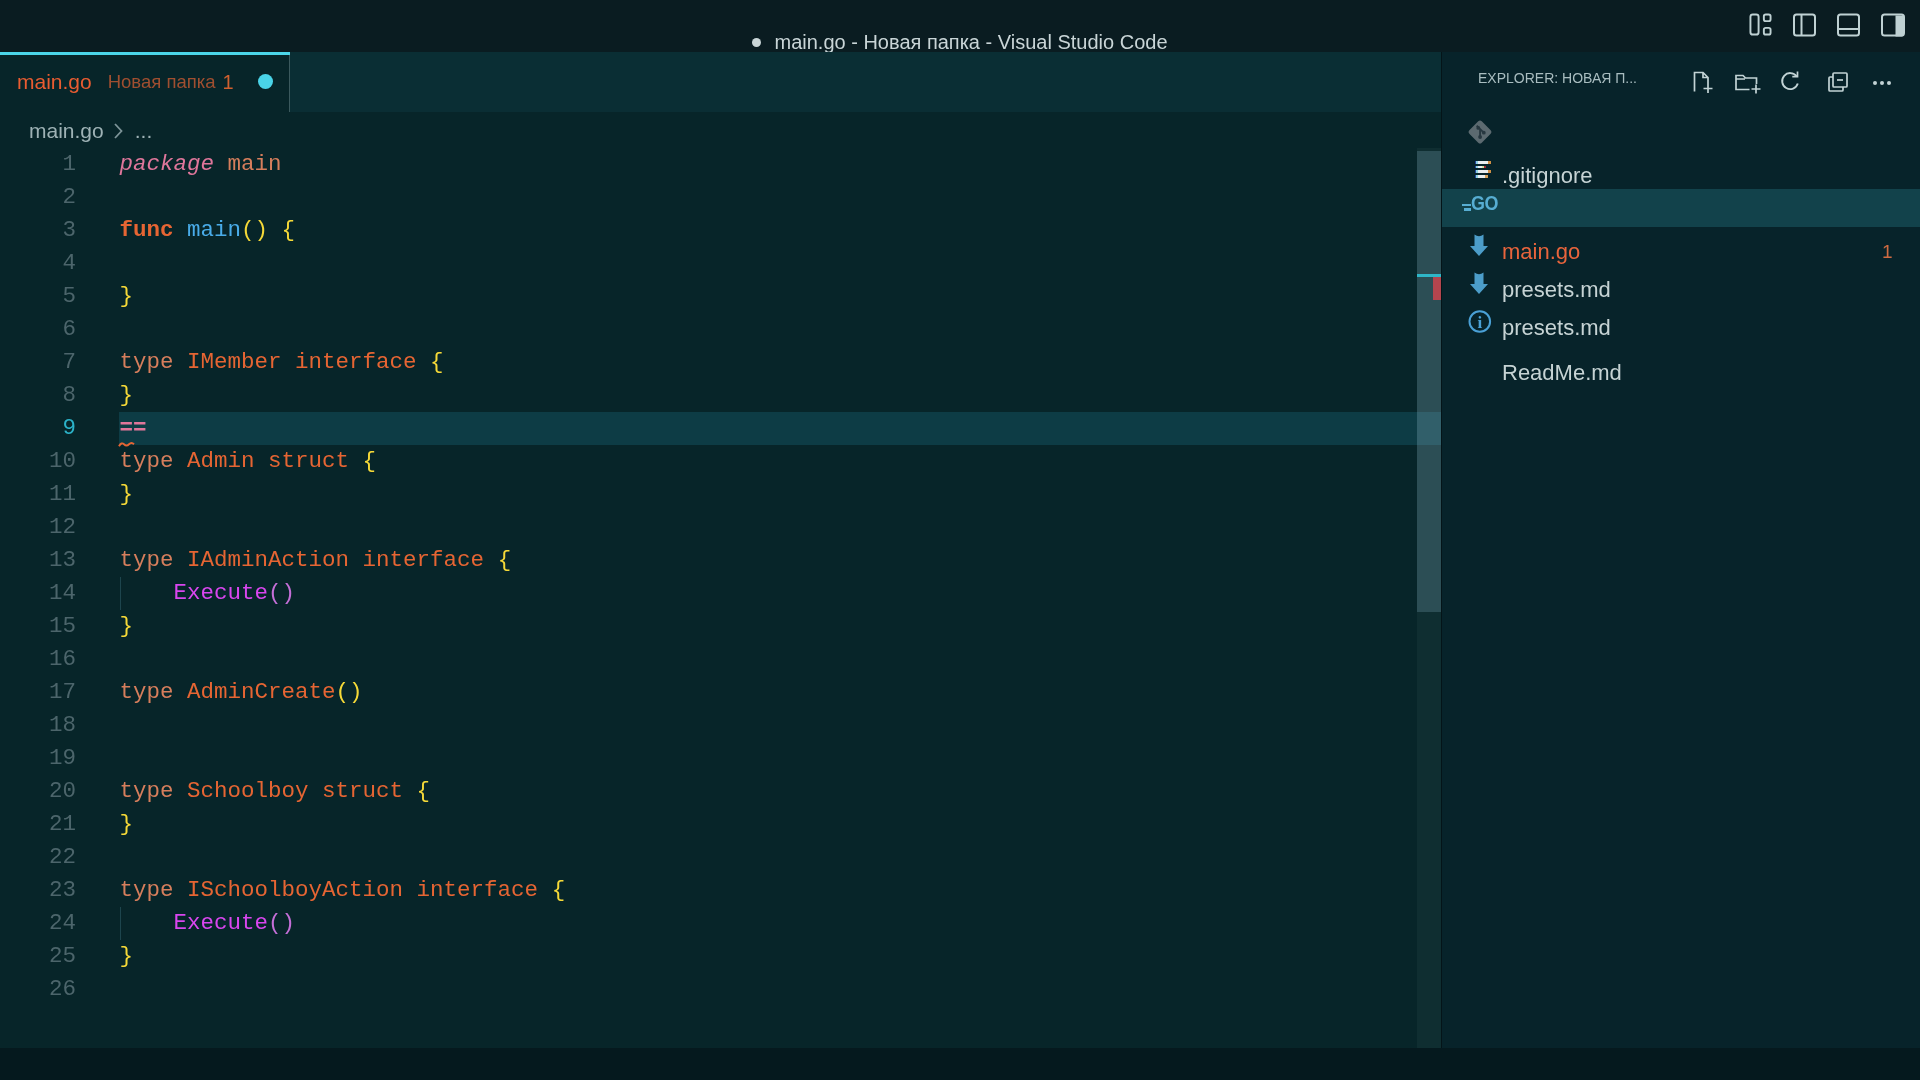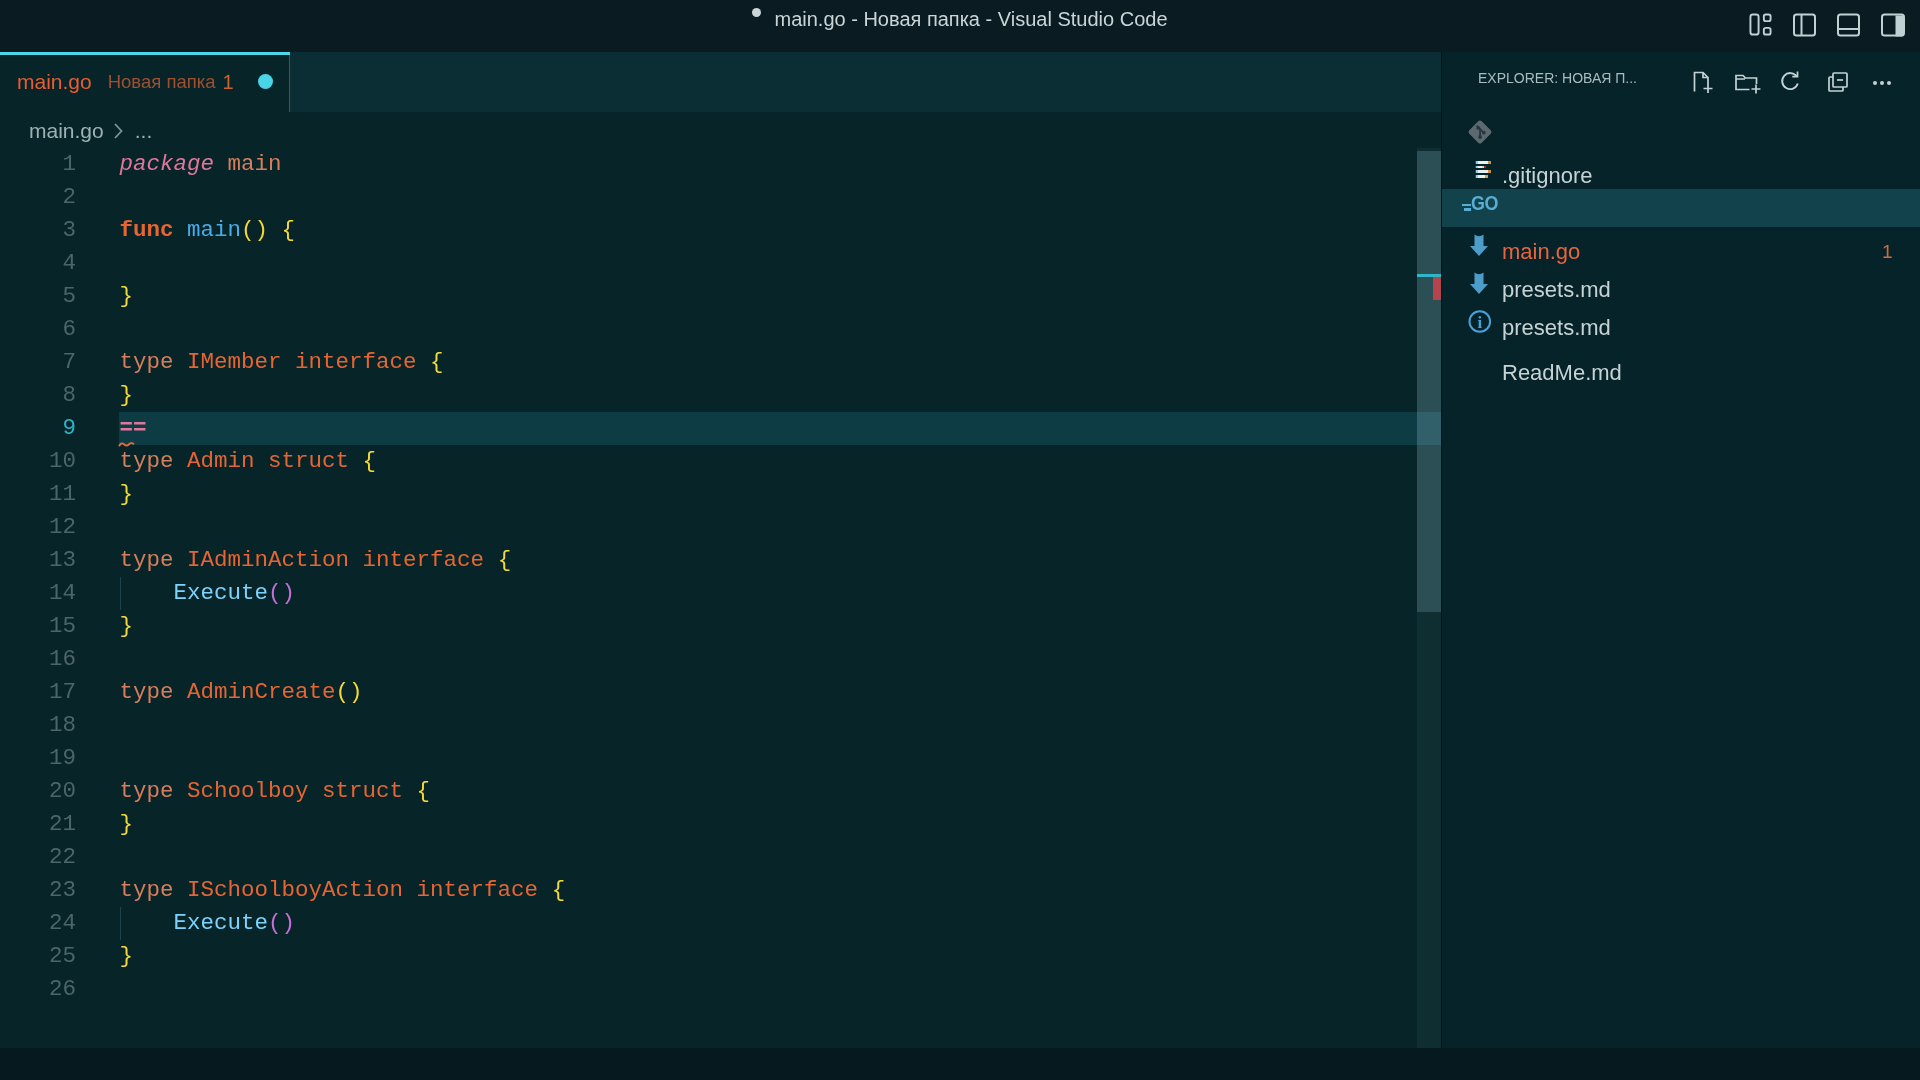--- a/index.html
+++ b/index.html
@@ -2,21 +2,21 @@
 <html><head>
 <meta charset="utf-8">
 <style>
 * { margin:0; padding:0; box-sizing:border-box; }
 html,body { width:1920px; height:1080px; overflow:hidden; background:#072529; font-family:"Liberation Sans", sans-serif; }
 #page { position:relative; width:1920px; height:1080px; }
 .abs { position:absolute; }
 
 
 #titlebar { left:0; top:0; width:1920px; height:52px; background:#0a1c21; }
-#titletext { left:0; top:8px; width:1920px; height:52px; display:flex; justify-content:center; color:#c9d5d7; font-size:20px; }
+#titletext { left:0; top:16px; width:1920px; height:52px; display:flex; align-items:center; justify-content:center; color:#c9d5d7; font-size:20px; }
 #titletext .dot { display:inline-block; width:9px; height:9px; border-radius:50%; background:#c9d5d7; margin-right:13px; }
 
 
 .wicon { top:13px; }
 
 
 #tabstrip { left:0; top:52px; width:1441px; height:60px; background:#0a2e34; }
 #tab1 { left:0; top:52px; width:290px; height:60px; background:#072529; border-right:1px solid rgba(195,225,230,0.28); }
 #tabaccent { left:0; top:52px; width:290px; height:3px; background:#4bd6e9; }
 #tabtext { left:17px; top:52px; height:60px; display:flex; align-items:center; font-size:20px; }
@@ -35,21 +35,21 @@
 #linehl { left:119px; top:264px; width:1322px; height:33px; background:#0d3c45; }
 #gutter { left:0; top:0; width:76px; text-align:right; color:#4c656b; font-family:"Liberation Mono", monospace; font-size:22.5px; line-height:33px; white-space:pre; }
 #gutter .cur { color:#2cb3c9; }
 #code { left:119.5px; top:0; font-family:"Liberation Mono", monospace; font-size:22.5px; line-height:33px; white-space:pre; color:#b2cacd; }
 .kp { color:#df769b; font-style:italic; }
 .sn { color:#d67e5c; }
 .k1 { color:#e66533; font-weight:bold; }
 .k2 { color:#d67e5c; font-weight:normal; }
 .ty { color:#e66533; }
 .fn { color:#49ace9; }
-.fc { color:#7dd3fc; }
+.fc { color:#d946ef; }
 .y  { color:#f5d938; }
 .pu { color:#c56fd8; }
 .op { color:#df769b; font-weight:bold; }
 
 .iguide { width:1px; background:#1d454d; }
 
 
 #sbtrack { left:1417px; top:0px; width:24px; height:900px; background:rgba(170,215,225,0.05); }
 #sbslider { left:1417px; top:3px; width:24px; height:461px; background:rgba(151,197,213,0.22); }
 #ovcursor { left:1417px; top:125.5px; width:24px; height:3px; background:#2fb6c8; }

